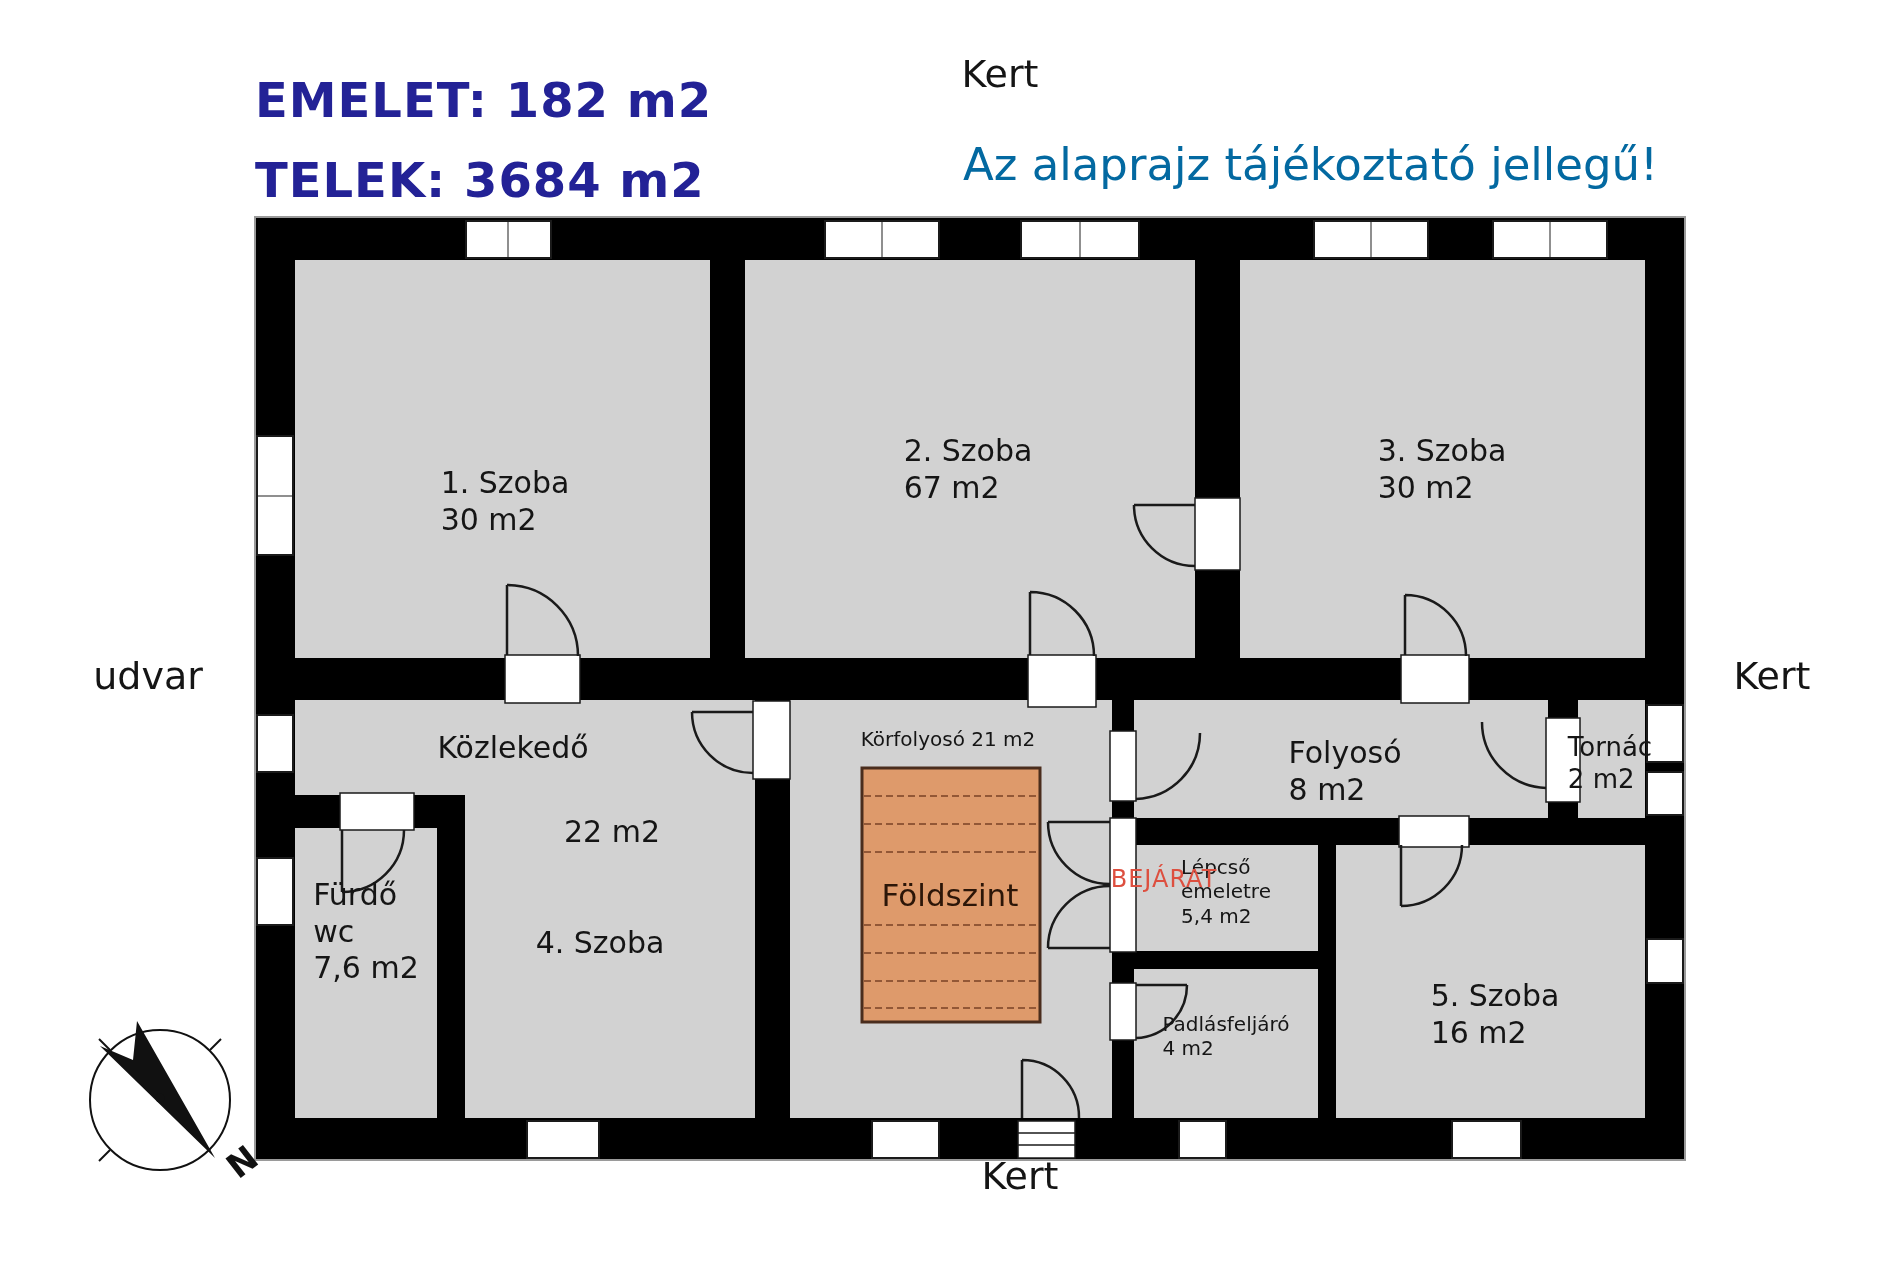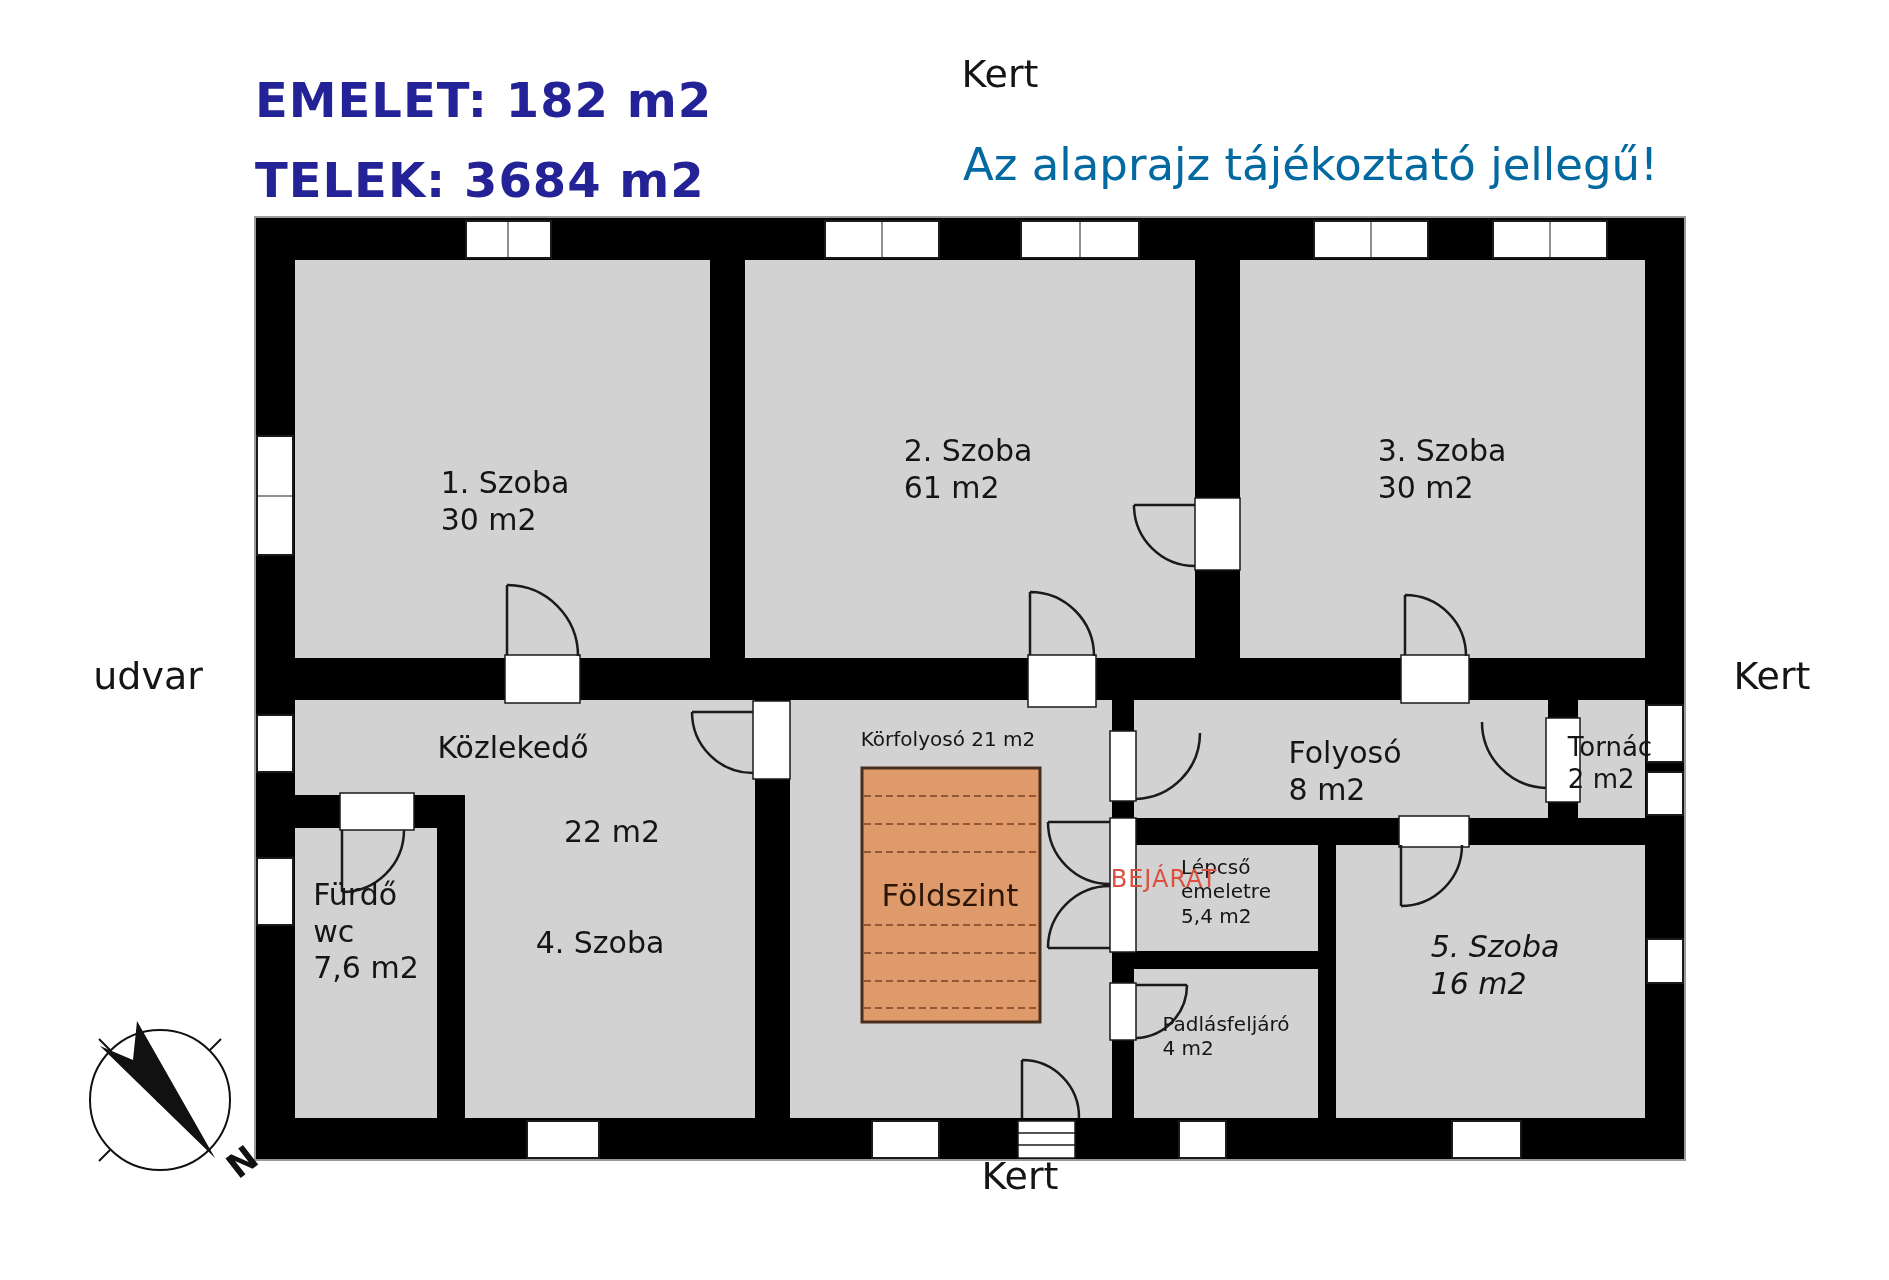--- a/index.html
+++ b/index.html
@@ -145,21 +145,21 @@
       <text x="232" y="1182" font-size="34" font-weight="bold" fill="#111111" transform="rotate(-38 232 1172)">N</text>
     </g>
   </svg>
 
   <div class="lbl" style="left:505px;top:502px;">
     <div>1. Szoba</div>
       <div>30 m2</div>
   </div>
   <div class="lbl" style="left:968px;top:470px;">
     <div>2. Szoba</div>
-      <div>61 m2</div>
+      <div>67 m2</div>
   </div>
   <div class="lbl" style="left:1442px;top:470px;">
     <div>3. Szoba</div>
       <div>30 m2</div>
   </div>
   <div class="lbl" style="left:513px;top:748px;">
     <div>Közlekedő</div>
   </div>
   <div class="lbl" style="left:612px;top:832px;">
     <div>22 m2</div>
@@ -191,18 +191,18 @@
       <div>4 m2</div>
   </div>
   <div class="lbl" style="left:1345px;top:772px;">
     <div>Folyosó</div>
       <div>8 m2</div>
   </div>
   <div class="lbl tiny" style="left:1610px;top:764px;">
     <div>Tornác</div>
       <div>2 m2</div>
   </div>
-  <div class="lbl" style="left:1495px;top:966px;font-style:italic;">
+  <div class="lbl" style="left:1495px;top:1015px;">
     <div>5. Szoba</div>
       <div>16 m2</div>
   </div>
 
 </div>
 
 </body></html>

